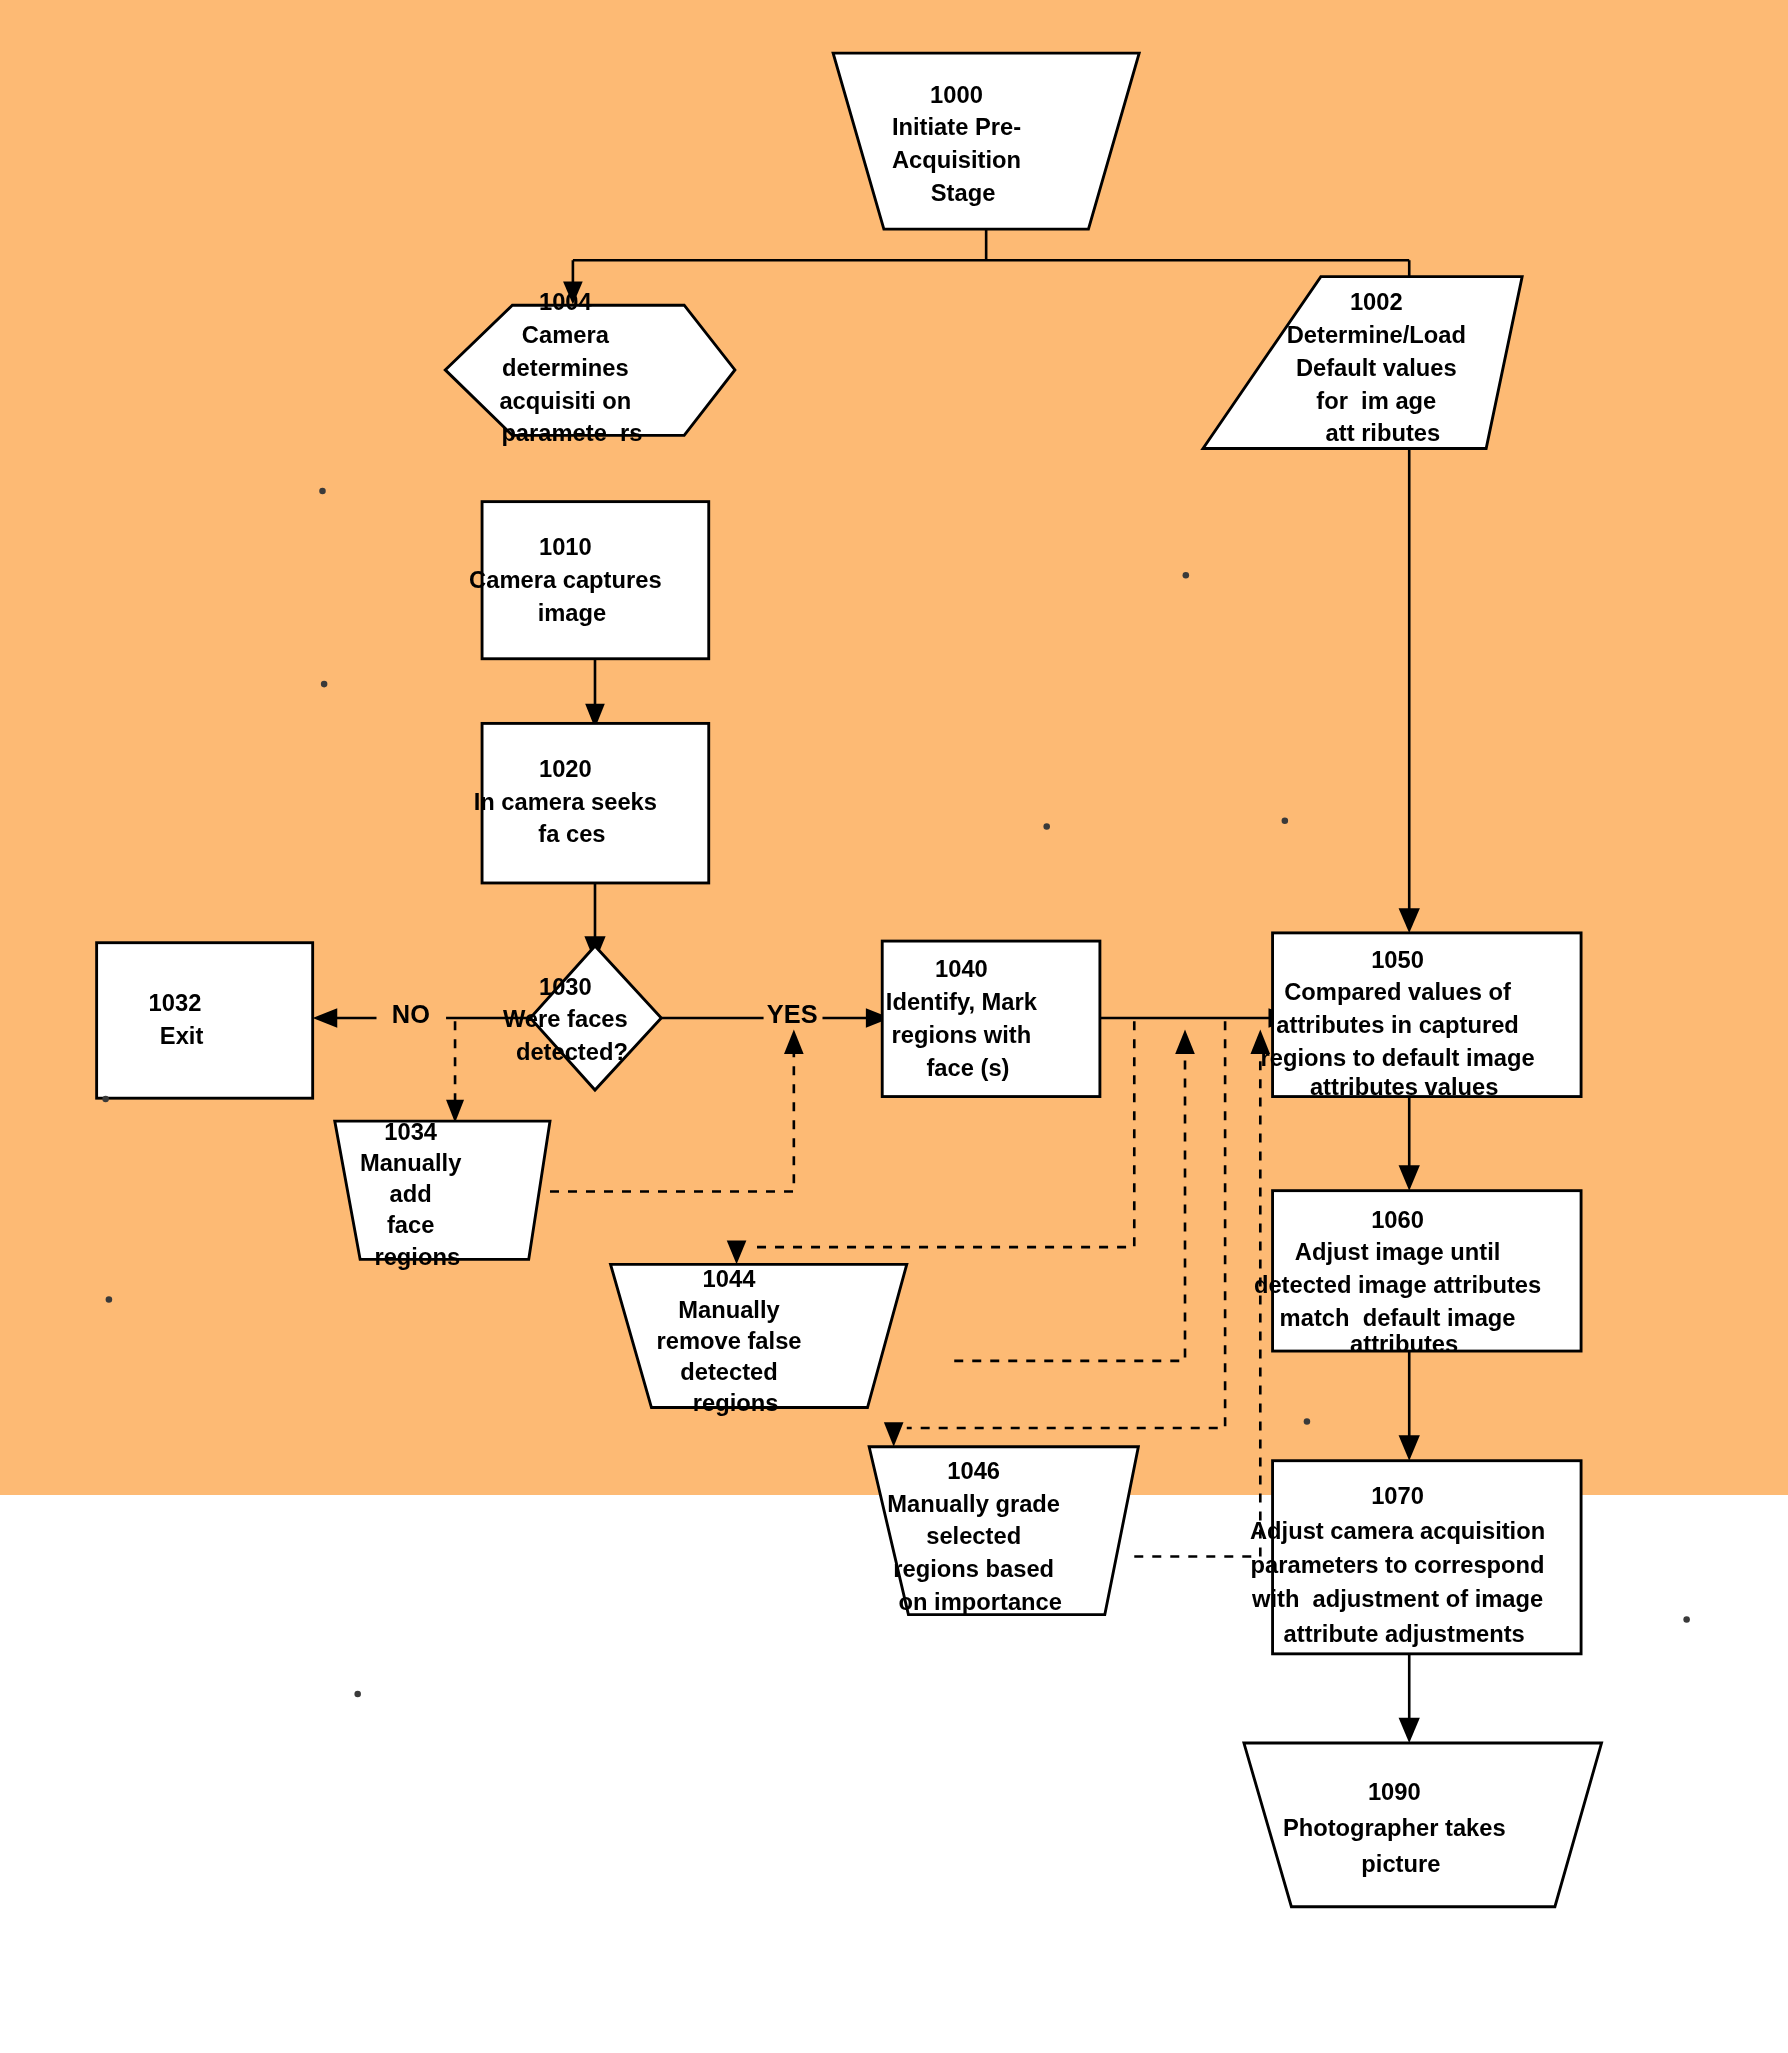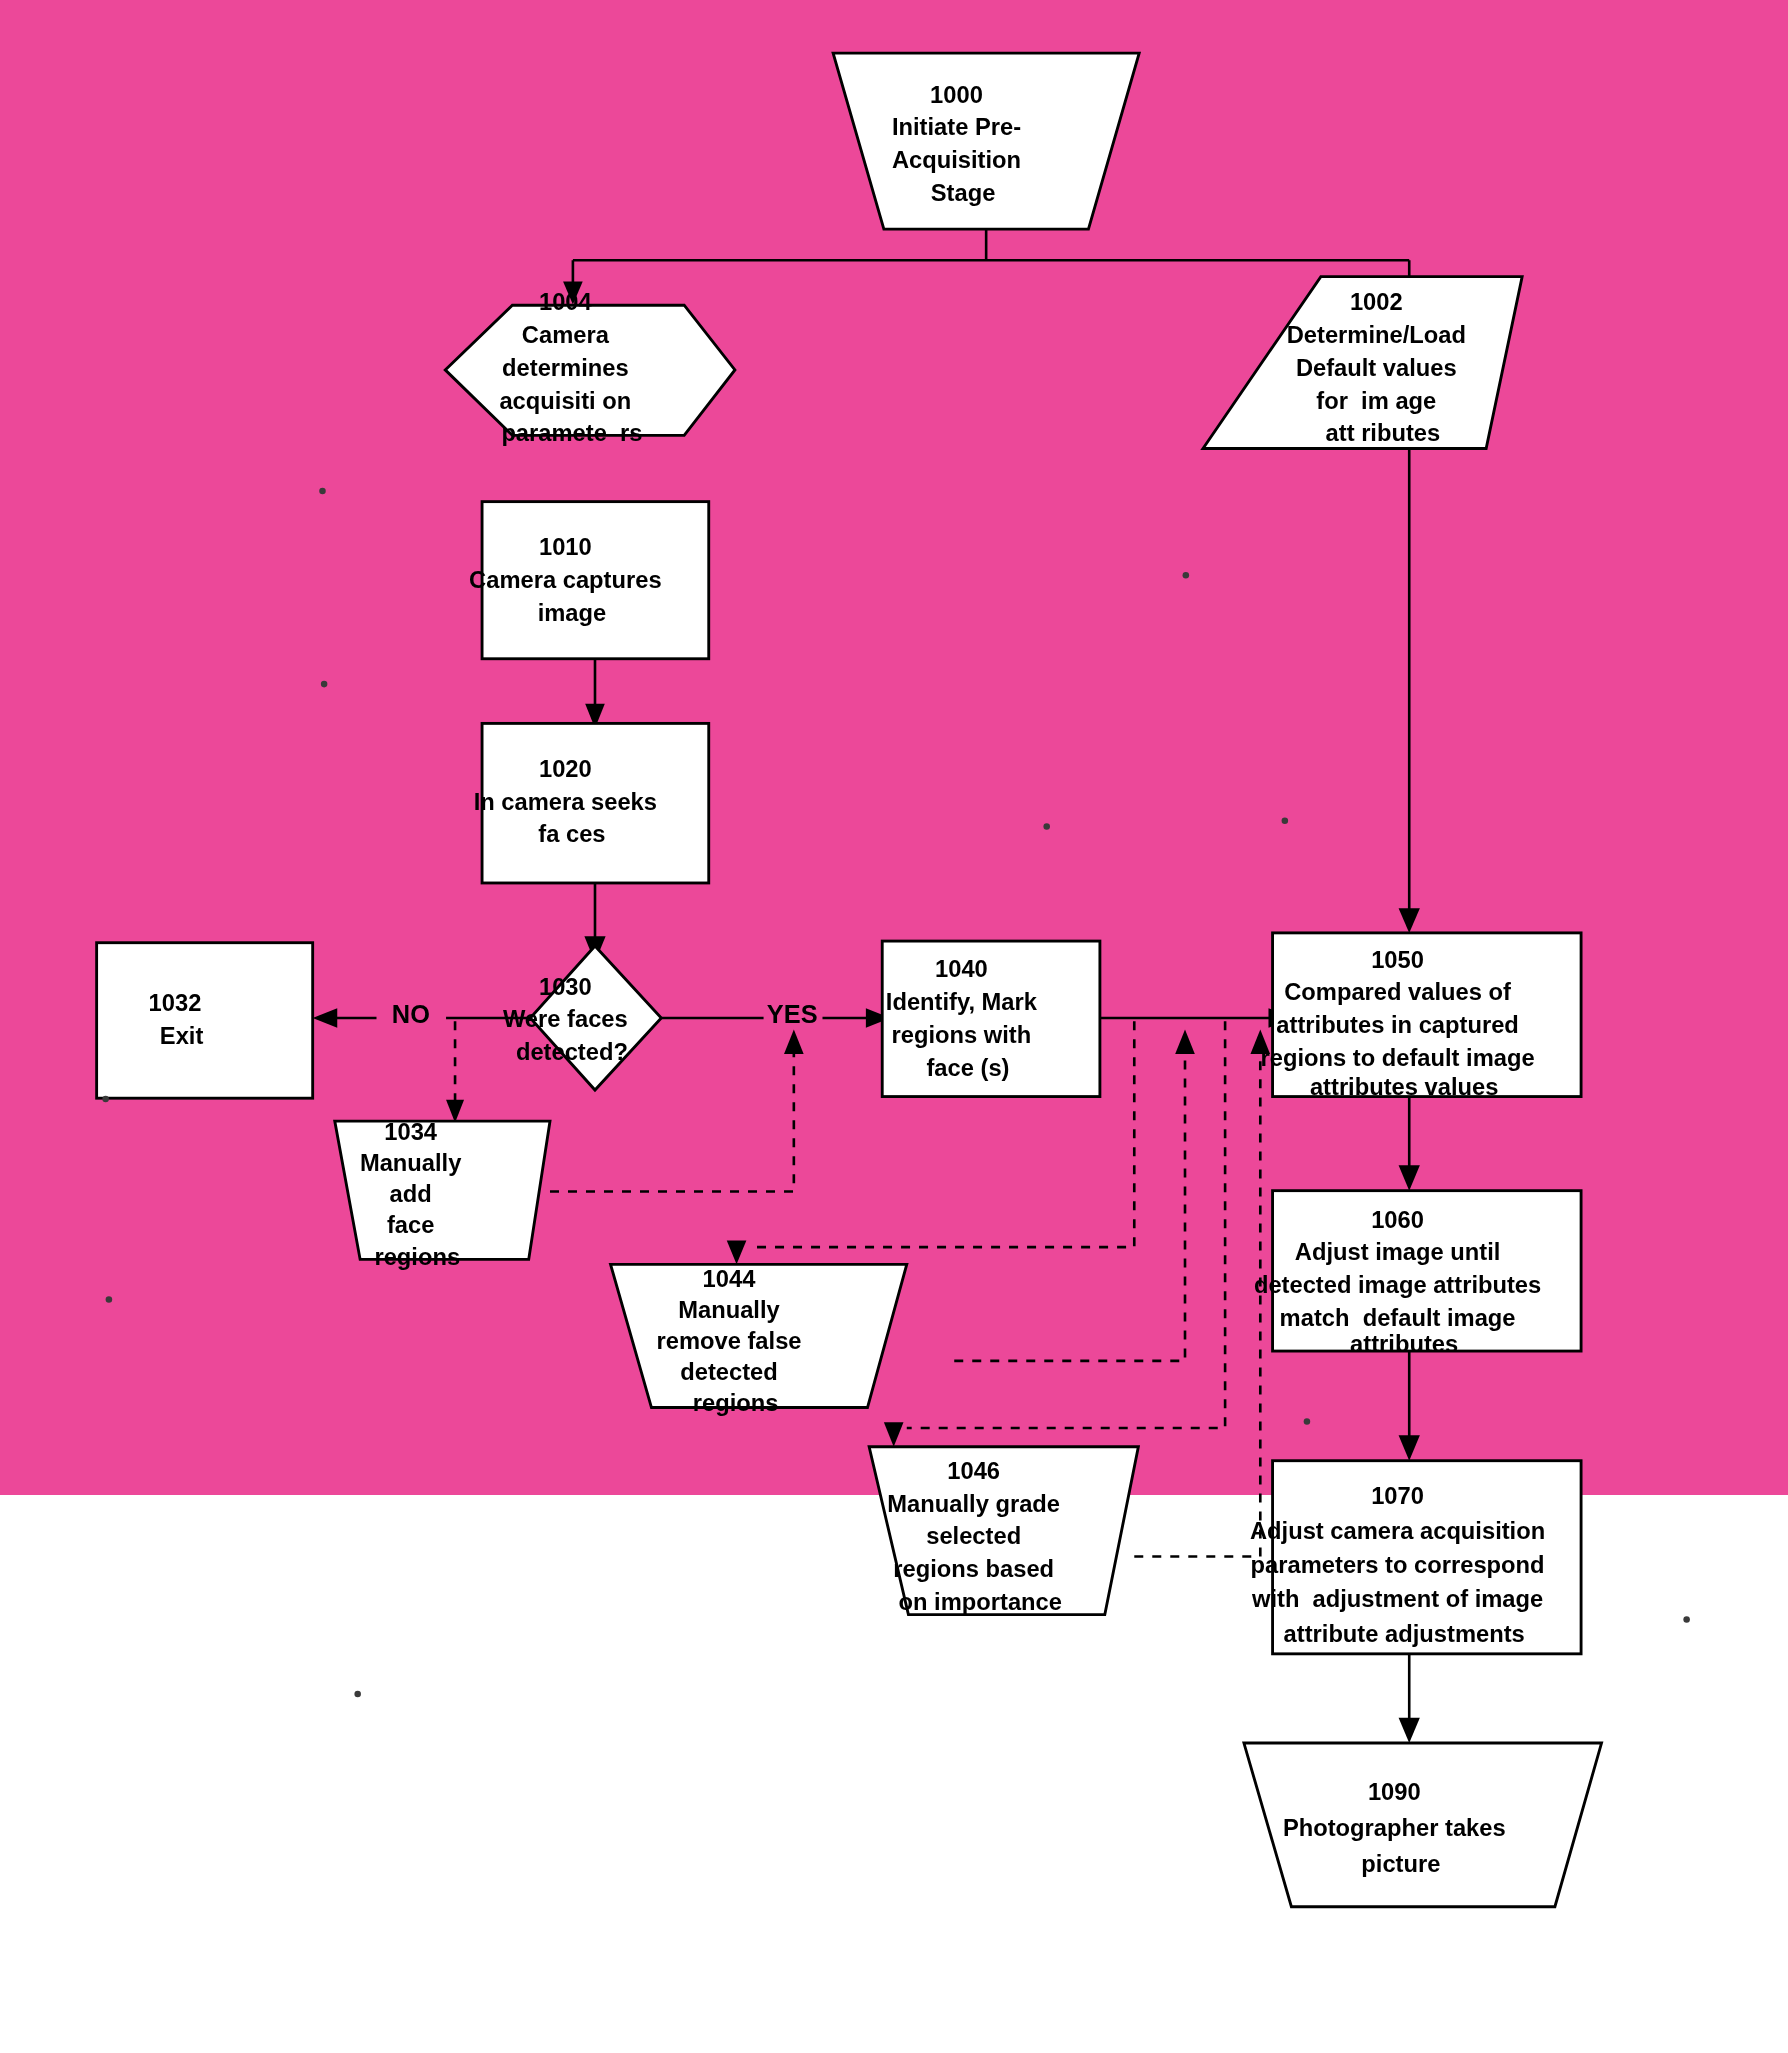--- a/index.html
+++ b/index.html
@@ -11,21 +11,21 @@
   body {
     font-family: "Liberation Sans", sans-serif;
     width: 1789px;
     height: 2054px;
     overflow: hidden;
   }
   #diagram-root {
     position: relative;
     width: 1789px;
     height: 1495px;
-    background: #ec4899;
+    background: #fdba74;
   }
   svg.flow-canvas {
     position: absolute;
     top: 0;
     left: 0;
     width: 1789px;
     height: 2054px;
     display: block;
   }
   .shape-outline {

